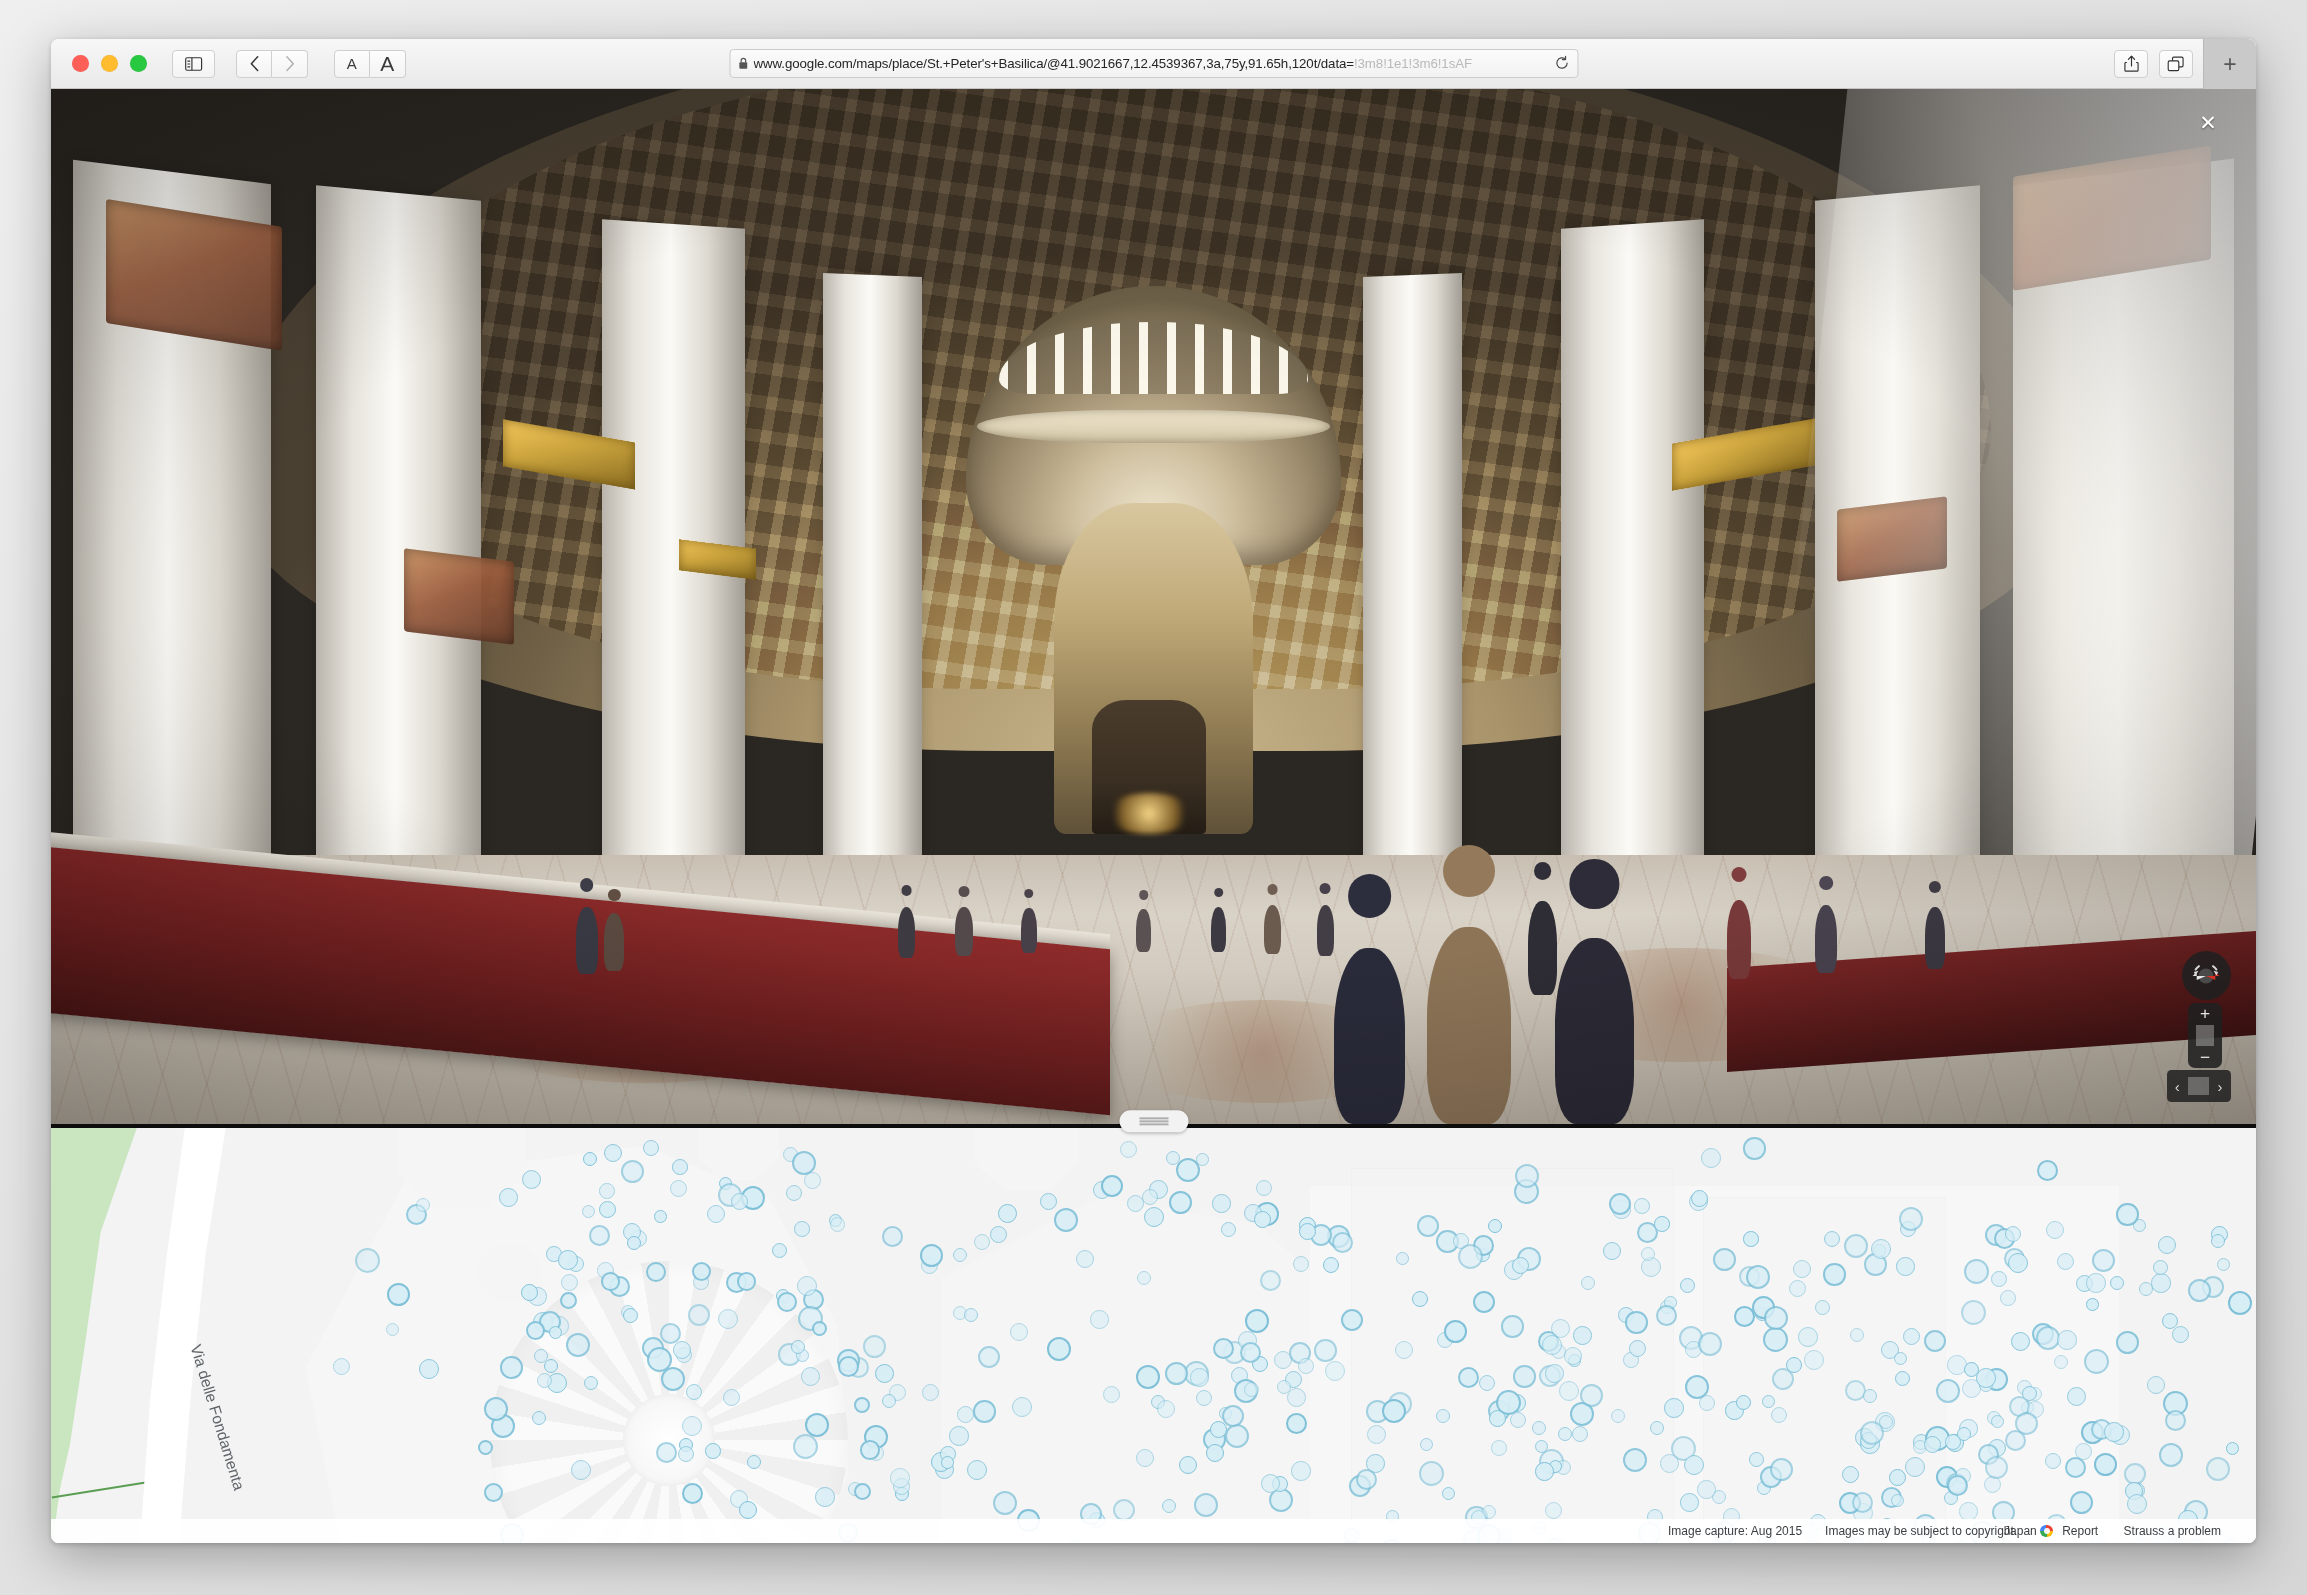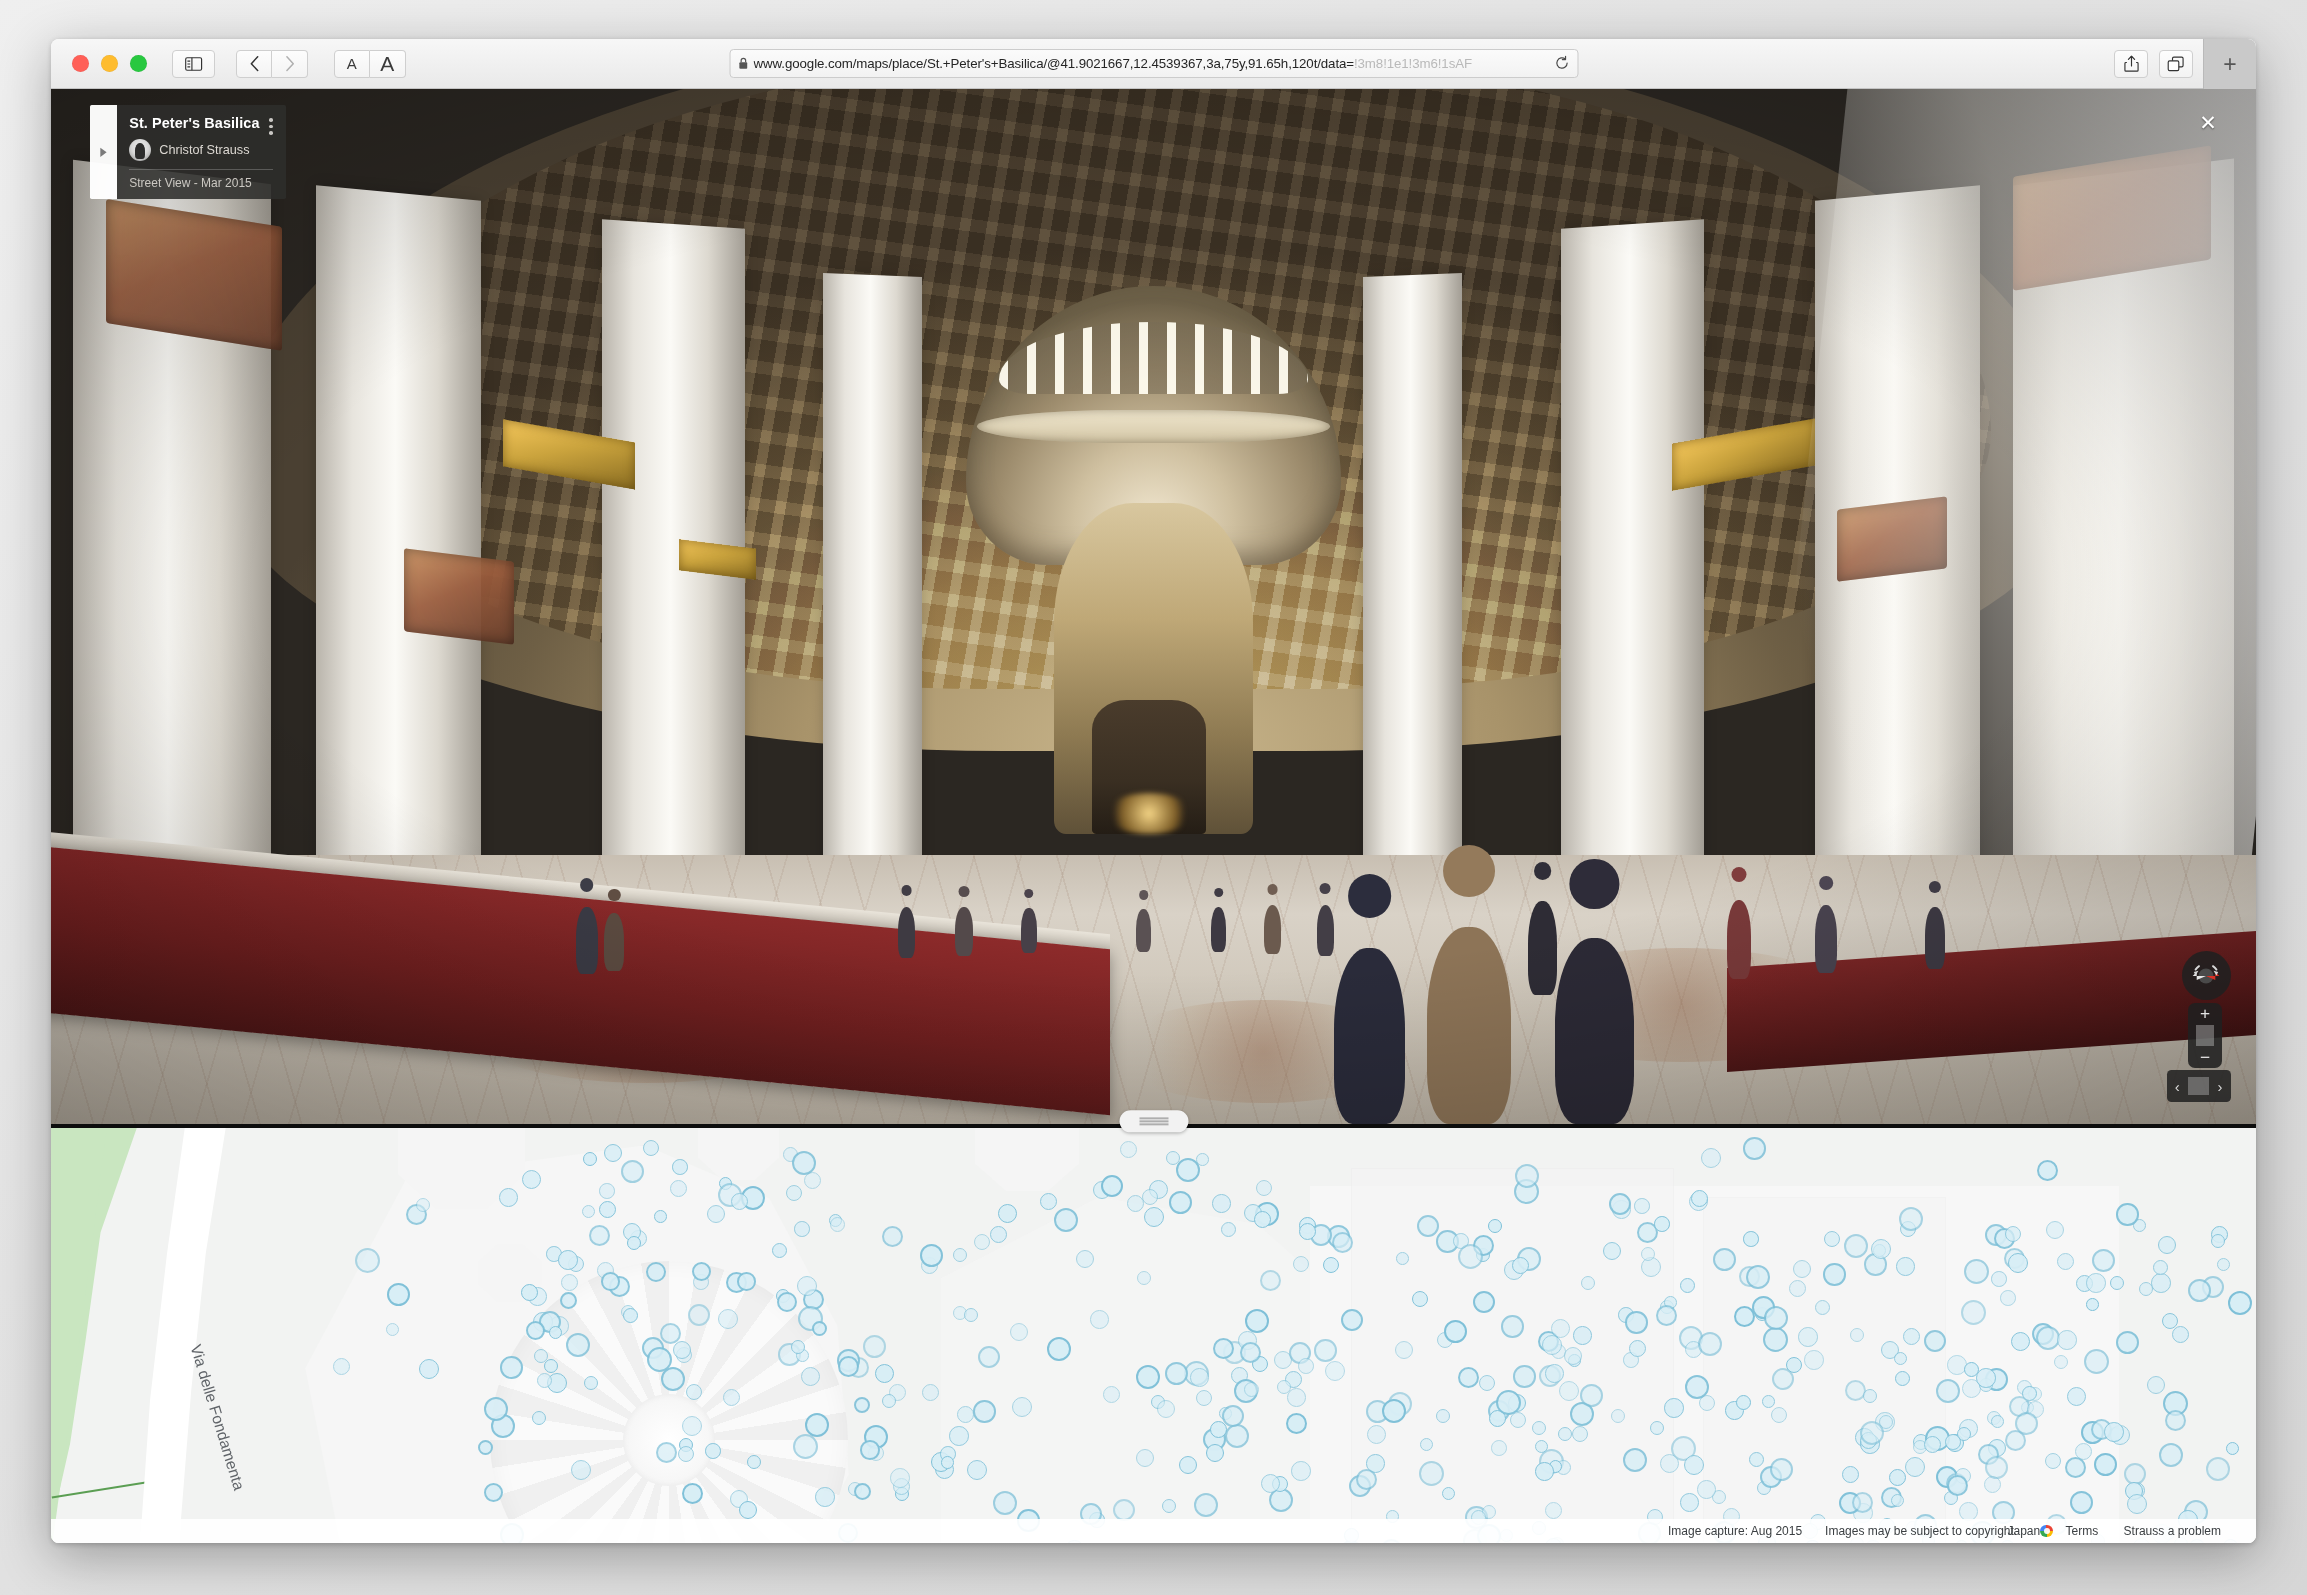--- a/index.html
+++ b/index.html
@@ -587,43 +587,20 @@
         <div class="person" style="left:76.0%;bottom:14.0%;width:1.1%;height:7.6%;background:#7a3a3a"></div>
         <div class="person" style="left:80.0%;bottom:14.6%;width:1.0%;height:6.6%;background:#4a4450"></div>
         <div class="person" style="left:85.0%;bottom:15.0%;width:0.9%;height:6.0%;background:#3f3b45"></div>
         <div class="person" style="left:58.2%;bottom:0%;width:3.2%;height:17%;background:#2a2b3a"></div>
         <div class="person" style="left:62.4%;bottom:0%;width:3.8%;height:19%;background:#8d7457"></div>
         <div class="person" style="left:68.2%;bottom:0%;width:3.6%;height:18%;background:#2c2a36"></div>
 
         <div id="sv-vignette"></div>
       </div>
 
-      <div id="sv-infocard">
-        <div id="sv-expand-tab">
-          <svg width="10.4" height="12.7" viewBox="0 0 18 22">
-            <polygon points="4,3 15,11 4,19" fill="#7b7b7b"></polygon>
-          </svg>
-        </div>
-        <div id="sv-card-body">
-          <div id="sv-card-top">
-            <div id="sv-title">St. Peter's Basilica</div>
-            <div id="sv-kebab">
-                <i></i>
-                <i></i>
-                <i></i>
-              </div>
-          </div>
-          <div id="sv-author-row">
-            <div id="sv-avatar"></div>
-            <div id="sv-author">Christof Strauss</div>
-          </div>
-          <div id="sv-divider"></div>
-          <div id="sv-date">Street View - Mar 2015</div>
-        </div>
-      </div>
 
       <div id="sv-close">
         <span>✕</span>
       </div>
 
       <div id="sv-compass">
         <svg width="36" height="36" viewBox="0 0 62 62">
           <circle cx="31" cy="31" r="13" fill="#4a4a4a"></circle>
           <polygon points="31,31 8,31 15,24 15,38" fill="#e6e6e6"></polygon>
           <polygon points="31,31 54,31 47,24 47,38" fill="#d93025"></polygon>
@@ -1207,20 +1184,20 @@
         
       </div>
 
       <div id="map-attrib">
         <div id="attrib-left">
           <span>Image capture: Aug 2015</span>
           <span>Images may be subject to copyright.</span>
           <span id="google-glyph"></span>
         </div>
         <span>Japan</span>
-        <span>Terms</span>
+        <span>Report</span>
         <span>Strauss a problem</span>
       </div>
 
     </div>
   </div>
 </div>
 
 
 </body></html>

